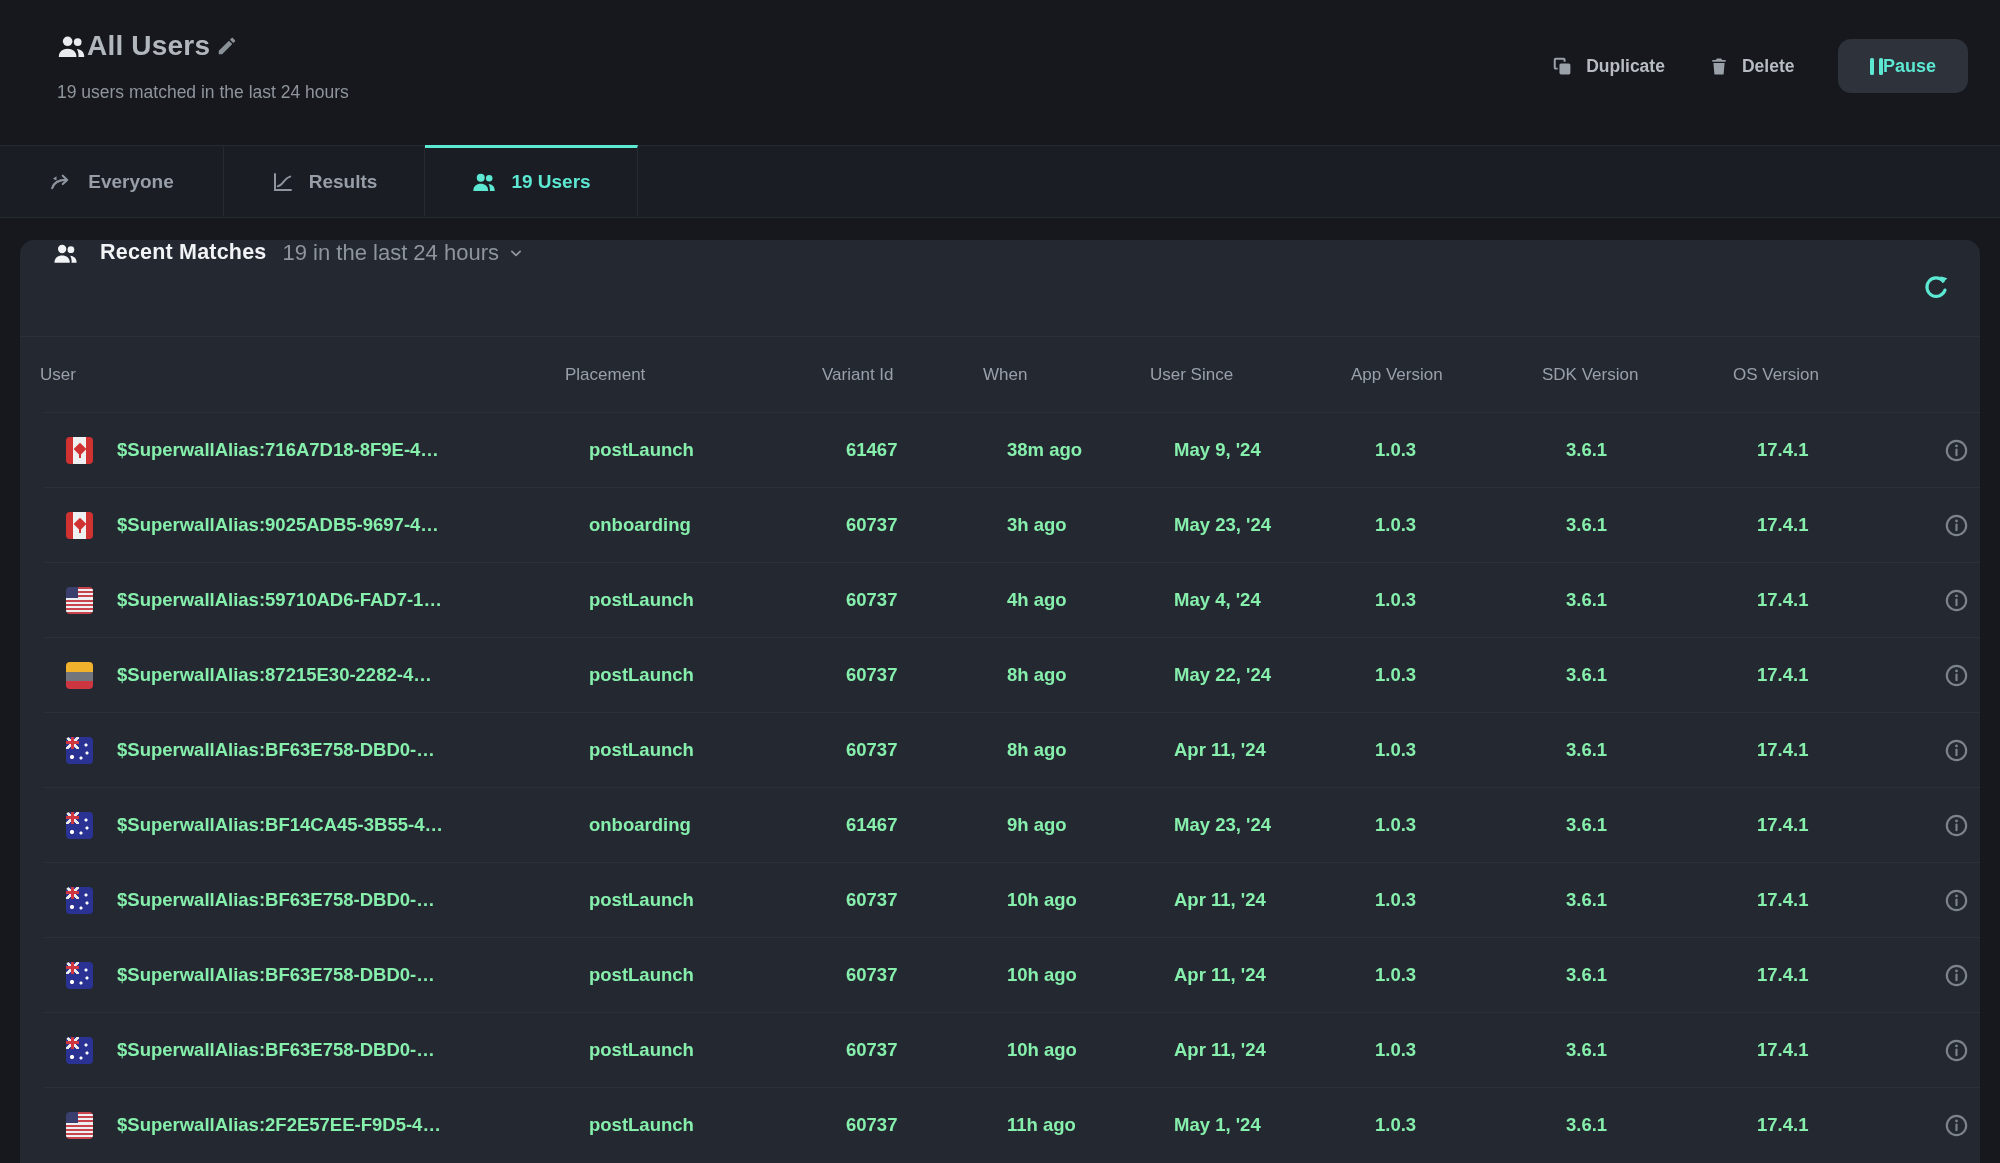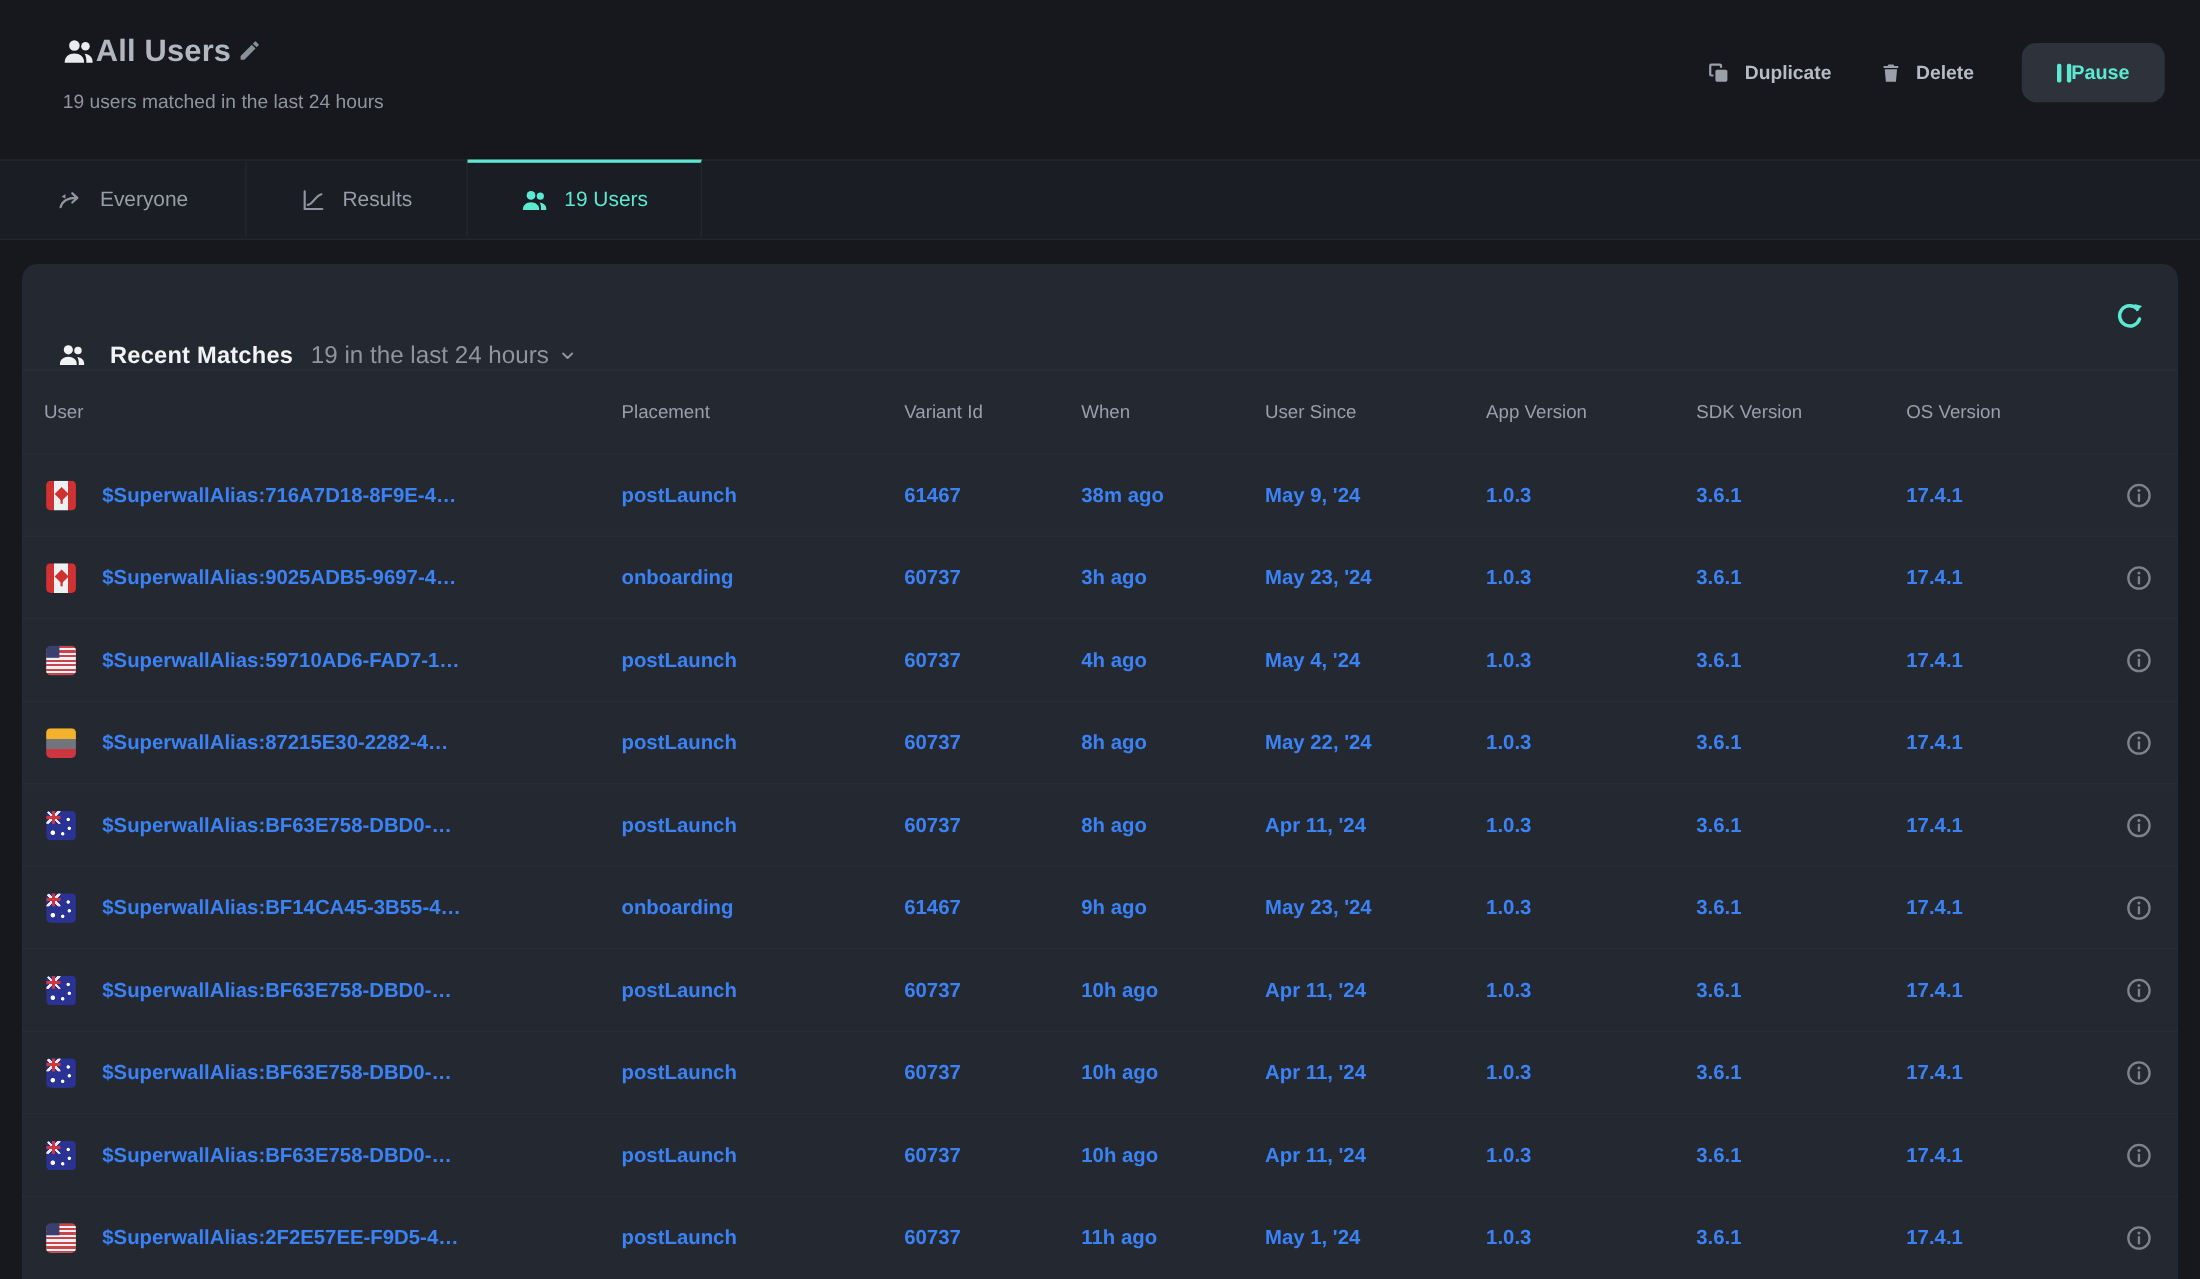--- a/index.html
+++ b/index.html
@@ -37,45 +37,45 @@
   .pause-btn{display:flex; align-items:center; background:#2d323b; border:none; border-radius:13px;
     height:54px; padding:0 32px; color:var(--accent); font-size:18px; font-weight:700; cursor:pointer; font-family:inherit;}
   .pause-icon{display:inline-flex; gap:4.5px;}
   .pause-icon i{width:4px; height:17px; background:currentColor; border-radius:1.5px;}
 
   
   .tabbar{position:absolute; top:145px; left:0; width:2000px; height:73px;
     background:var(--tabbar-bg); border-top:1px solid var(--tab-line); border-bottom:1px solid var(--tab-line);
     display:flex;}
   .tab{display:flex; align-items:center; justify-content:center; gap:14px; height:100%;
-    border-right:1px solid var(--tab-line); color:#979ea8; font-size:19px; font-weight:400; cursor:pointer;
+    border-right:1px solid var(--tab-line); color:#979ea8; font-size:19px; font-weight:700; cursor:pointer;
     border-top:3px solid transparent; margin-top:-1px; padding-top:0;}
   .tab .ico{color:#8e959f;}
   .tab.t-everyone{width:224px;}
   .tab.t-paywalls{width:235px;}
   .tab.t-results{width:201px;}
   .tab.t-users{width:213px;}
   .tab.active{color:var(--accent); border-top-color:var(--accent);}
   .tab.active .ico{color:var(--accent);}
 
   
   .card{position:absolute; left:20px; top:240px; width:1960px; height:940px;
     background:var(--card-bg); border-radius:14px 14px 0 0;}
-  .card-header{position:relative; height:96px; display:flex; align-items:flex-end; padding-left:32px;}
+  .card-header{position:relative; height:96px; display:flex; align-items:flex-start; padding-left:32px;}
   .card-header .users-glyph{color:#f1f3f5; margin-right:21px;}
   .panel-title{font-size:21.5px; font-weight:700; color:#f1f3f5; letter-spacing:.2px;}
   .panel-subtitle{margin-left:16px; font-size:22px; color:var(--dim); display:flex; align-items:center; gap:8px; cursor:pointer;}
   .refresh-btn{position:absolute; right:29px; top:50%; transform:translateY(-50%); color:var(--accent); cursor:pointer; background:none; border:none;}
 
   
   .grid-row{display:grid; grid-template-columns:525px 257px 161px 167px 201px 191px 191px 175px minmax(0,1fr);
     align-items:center; padding-left:20px;}
   .table-head{height:76px; border-top:1px solid var(--line); color:#99a0ab; font-size:17px; font-weight:400;}
   .table-head > div{white-space:nowrap;}
-  .row{height:75px; border-top:1px solid var(--line); font-size:18.5px; font-weight:700; color:#3b82f6;}
+  .row{height:75px; border-top:1px solid var(--line); font-size:18.5px; font-weight:700; color:#86efac;margin-left:24px;}
   .row > div{white-space:nowrap; overflow:hidden;}
   .cell-user{display:flex; align-items:center;}
   .cell-info{display:flex; justify-content:center;}
   .info-btn{color:#7d838c; cursor:pointer; background:none; border:none;}
 
   
   .flag{width:27px; height:27px; border-radius:4px; flex:none; position:relative; overflow:hidden;
     margin-left:2px; margin-right:24px; background:#555;}
   .flag-ca{background:linear-gradient(90deg,#d03131 0 27%,#eef0f2 27% 73%,#d03131 73%);}
   .flag-ca::after{content:""; position:absolute; left:50%; top:50%; width:9px; height:9px; background:#d03131;

